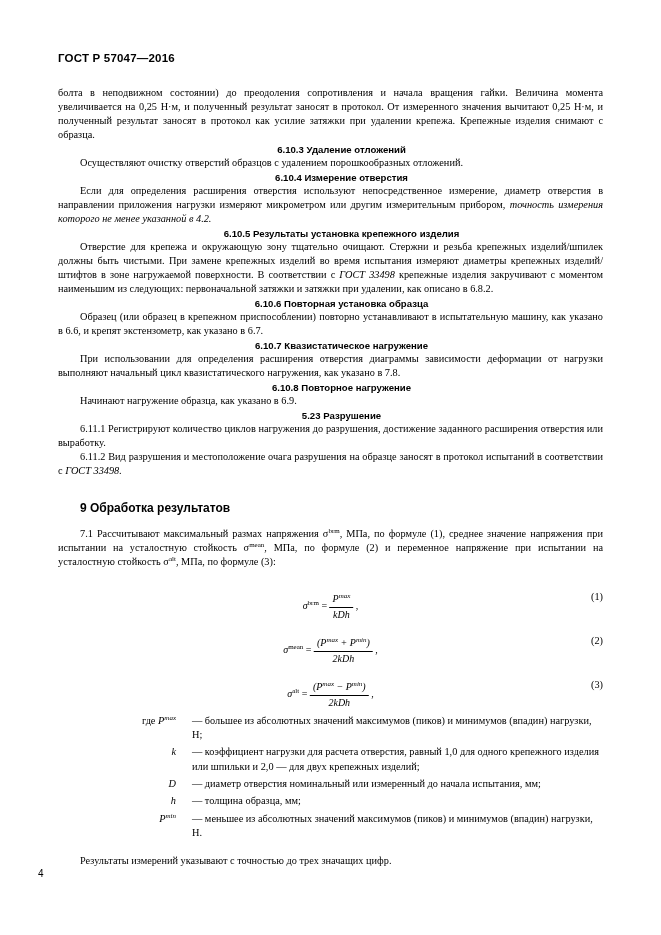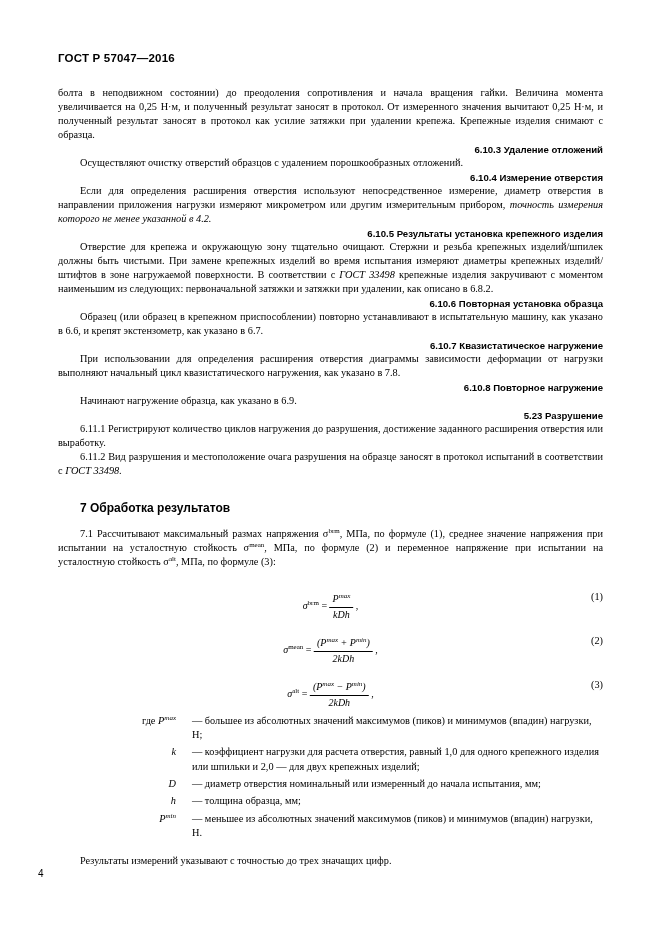--- a/index.html
+++ b/index.html
@@ -44,21 +44,21 @@
   .para-noind {
     text-indent: 0;
   }
   .sub-head {
     font-family: "Liberation Sans", sans-serif;
     font-weight: bold;
     font-size: 9.6px;
     text-indent: 22px;
     margin-top: 1px;
     margin-bottom: 0;
-    text-align: right;
+    text-align: center;
   }
   .section-head {
     font-family: "Liberation Sans", sans-serif;
     font-weight: bold;
     font-size: 12px;
     text-indent: 22px;
     margin-top: 22px;
     margin-bottom: 10px;
     text-align: left;
   }
@@ -166,21 +166,21 @@
     <p class="sub-head">6.10.7 Квазистатическое нагружение</p>
     <p class="para">При использовании для определения расширения отверстия диаграммы зависимости деформации от нагрузки выполняют начальный цикл квазистатического нагружения, как указано в 7.8.</p>
 
     <p class="sub-head">6.10.8 Повторное нагружение</p>
     <p class="para">Начинают нагружение образца, как указано в 6.9.</p>
 
     <p class="sub-head">5.23 Разрушение</p>
     <p class="para">6.11.1 Регистрируют количество циклов нагружения до разрушения, достижение заданного расширения отверстия или выработку.</p>
     <p class="para"><span>6.11.2 Вид разрушения и местоположение очага разрушения на образце заносят в протокол испытаний в соответствии с </span><span class="ital">ГОСТ 33498.</span></p>
 
-    <p class="section-head">7 Обработка результатов</p>
+    <p class="section-head">9 Обработка результатов</p>
 
     <p class="para"><span>7.1 Рассчитывают максимальный размах напряжения σ</span><sup class="sm">brm</sup><span>, МПа, по формуле (1), среднее значение напряжения при испытании на усталостную стойкость σ</span><sup class="sm">mean</sup><span>, МПа, по формуле (2) и переменное напряжение при испытании на усталостную стойкость σ</span><sup class="sm">alt</sup><span>, МПа, по формуле (3):</span></p>
 
     <div class="formula-row">
       <div class="formula">
         <span class="lhs">σ</span><sup class="sm">brm</sup>
         <span>=</span>
         <span class="frac">
           <span class="num"><span>P</span><sup class="sm">max</sup></span>
           <span class="den">kDh</span>

